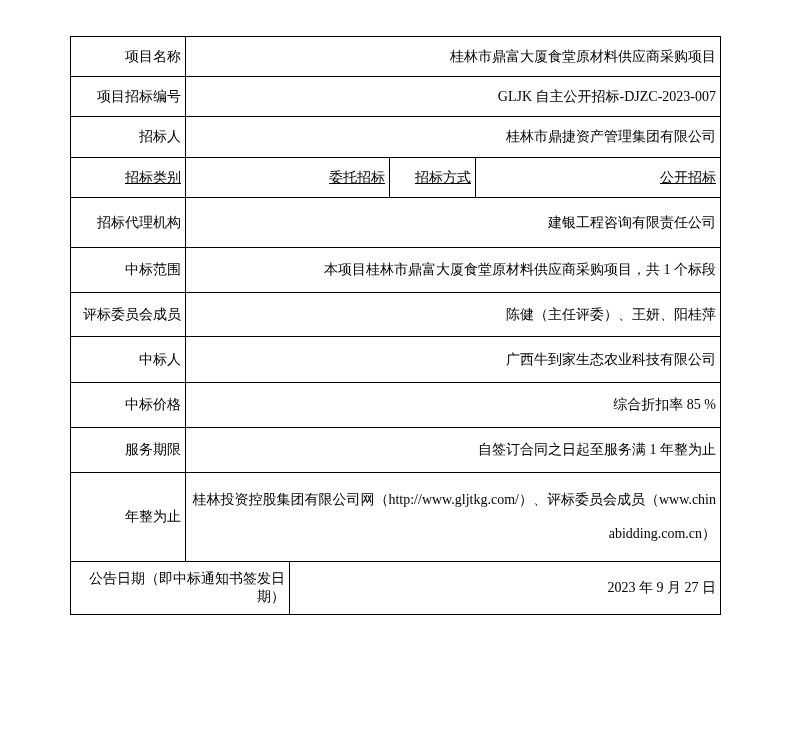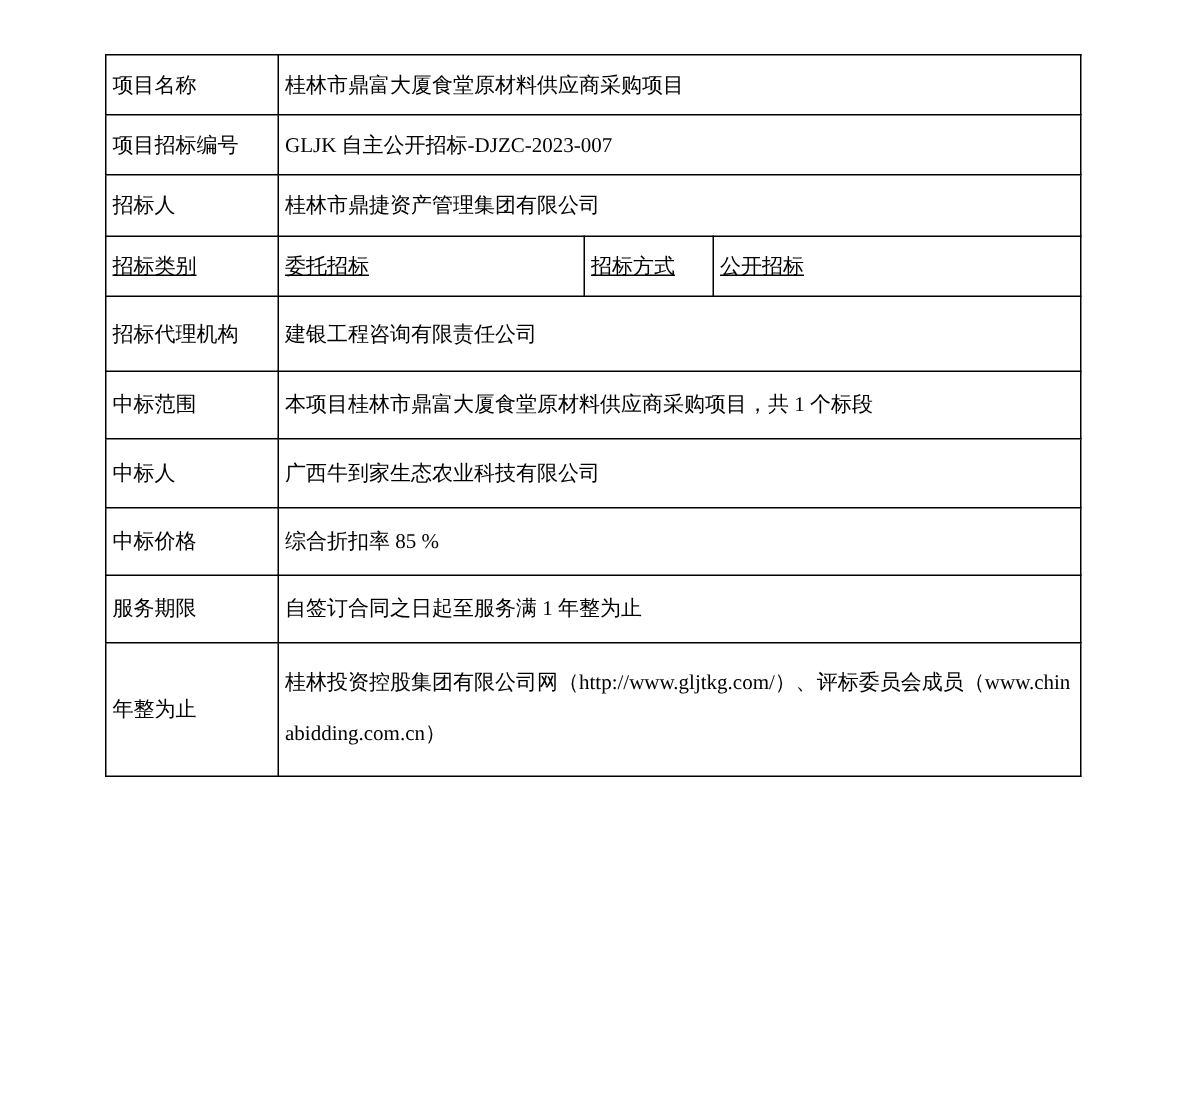--- a/index.html
+++ b/index.html
@@ -28,21 +28,21 @@
   }
   table.announcement {
     border-collapse: collapse;
     table-layout: fixed;
     width: 650px;
     margin-left: 70px;
   }
   table.announcement td {
     border: 1px solid #000000;
     font-size: 14px;
-    text-align: left;
+    text-align: right;
     vertical-align: middle;
     padding: 2px 4px;
     overflow: hidden;
     word-break: break-all;
   }
   td.left { text-align: left; padding-left: 8px; }
   td.tight-left { text-align: left; padding-left: 2px; padding-right: 0; }
   tr.r1  { height: 40px; }
   tr.r2  { height: 40px; margin-left: 47px; }
   tr.r3  { height: 41px; padding-left: 32px; }
@@ -99,20 +99,24 @@
     <tr class="r5">
       <td>招标代理机构</td>
       <td colspan="4">建银工程咨询有限责任公司</td>
     </tr>
 
     <tr class="r6">
       <td>中标范围</td>
       <td colspan="4" class="left">本项目桂林市鼎富大厦食堂原材料供应商采购项目，共 1 个标段</td>
     </tr>
 
+    <tr class="r7">
+      <td>评标委员会成员</td>
+      <td colspan="4">陈健（主任评委）、王妍、阳桂萍</td>
+    </tr>
 
 
     <tr class="r9">
       <td>中标人</td>
       <td colspan="4">广西牛到家生态农业科技有限公司</td>
     </tr>
 
     <tr class="r10">
       <td>中标价格</td>
       <td colspan="4">综合折扣率 85 %</td>
@@ -121,16 +125,20 @@
     <tr class="r11">
       <td>服务期限</td>
       <td colspan="4">自签订合同之日起至服务满 1 年整为止</td>
     </tr>
 
     <tr class="r12">
       <td>年整为止</td>
       <td colspan="4" class="left media-cell">桂林投资控股集团有限公司网（http://www.gljtkg.com/）、评标委员会成员（www.chinabidding.com.cn）</td>
     </tr>
 
+    <tr class="r13">
+      <td colspan="2" class="tight-left">公告日期（即中标通知书签发日期）</td>
+      <td colspan="3" class="left" style="padding-left:6px">2023 年 9 月 27 日</td>
+    </tr>
 
   </tbody>
     </table>
 </div>
 
 </body></html>

